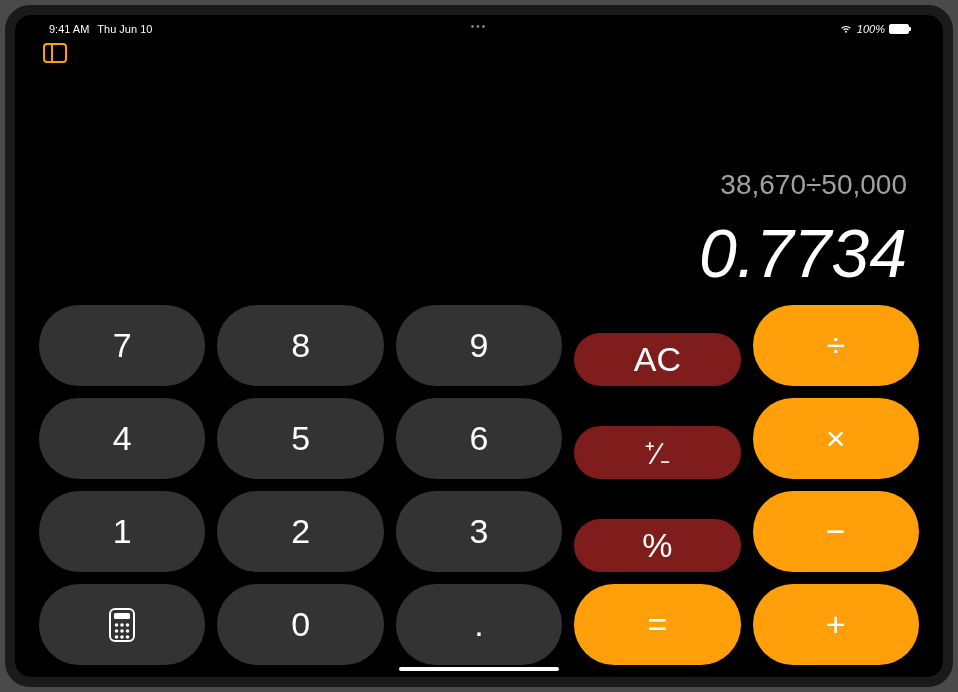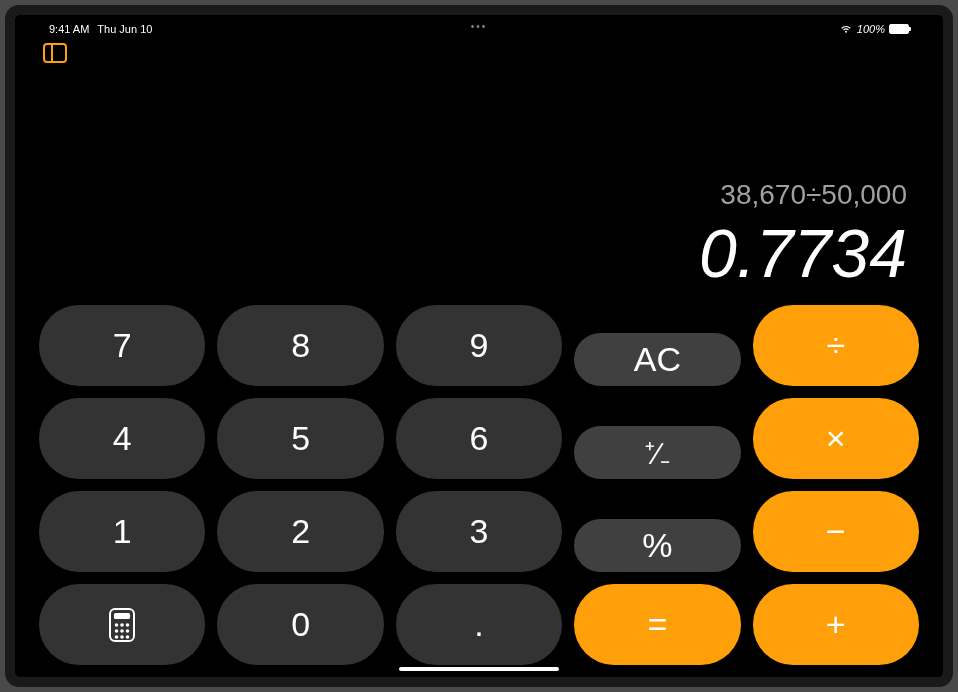--- a/index.html
+++ b/index.html
@@ -9,21 +9,21 @@
       background: #4a4a4a;
       display: flex;
       align-items: center;
       justify-content: center;
       font-family: -apple-system, "SF Pro Display", "Helvetica Neue", Arial, sans-serif;
     }
     .device-frame {
       width: 948px;
       height: 682px;
       background: #000;
-      border-radius: 14px;
+      border-radius: 25px;
       border: 10px solid #1a1a1a;
       position: relative;
       overflow: hidden;
     }
     .screen {
       width: 100%;
       height: 100%;
       background: #000;
       display: flex;
       flex-direction: column;
@@ -81,21 +81,21 @@
       flex-direction: column;
       align-items: flex-end;
       justify-content: flex-end;
       padding: 0 12px 18px 0;
       color: #fff;
     }
     .expression {
       color: #a0a0a0;
       font-size: 28px;
       font-weight: 400;
-      margin-bottom: 8px;
+      margin-bottom: 18px;
     }
     .result {
       color: #fff;
       font-size: 68px;
       font-weight: 300;
       line-height: 1;
       font-style: italic;
     }
     .keypad {
       display: grid;
@@ -109,21 +109,21 @@
       display: flex;
       align-items: center;
       justify-content: center;
       font-size: 34px;
       font-weight: 400;
       color: #fff;
       cursor: pointer;
       user-select: none;
     }
     .key.digit { background: #333333; }
-    .key.fn { background: #404040; margin-top: 28px; }
+    .key.fn { background: #7f1d1d; margin-top: 28px; }
     .key.op { background: #ff9f0a; color: #fff; }
     .key .pm {
       font-size: 30px;
     }
     .calc-icon-svg { width: 30px; height: 36px; }
     .home-indicator {
       position: absolute;
       bottom: 6px;
       left: 50%;
       transform: translateX(-50%);

